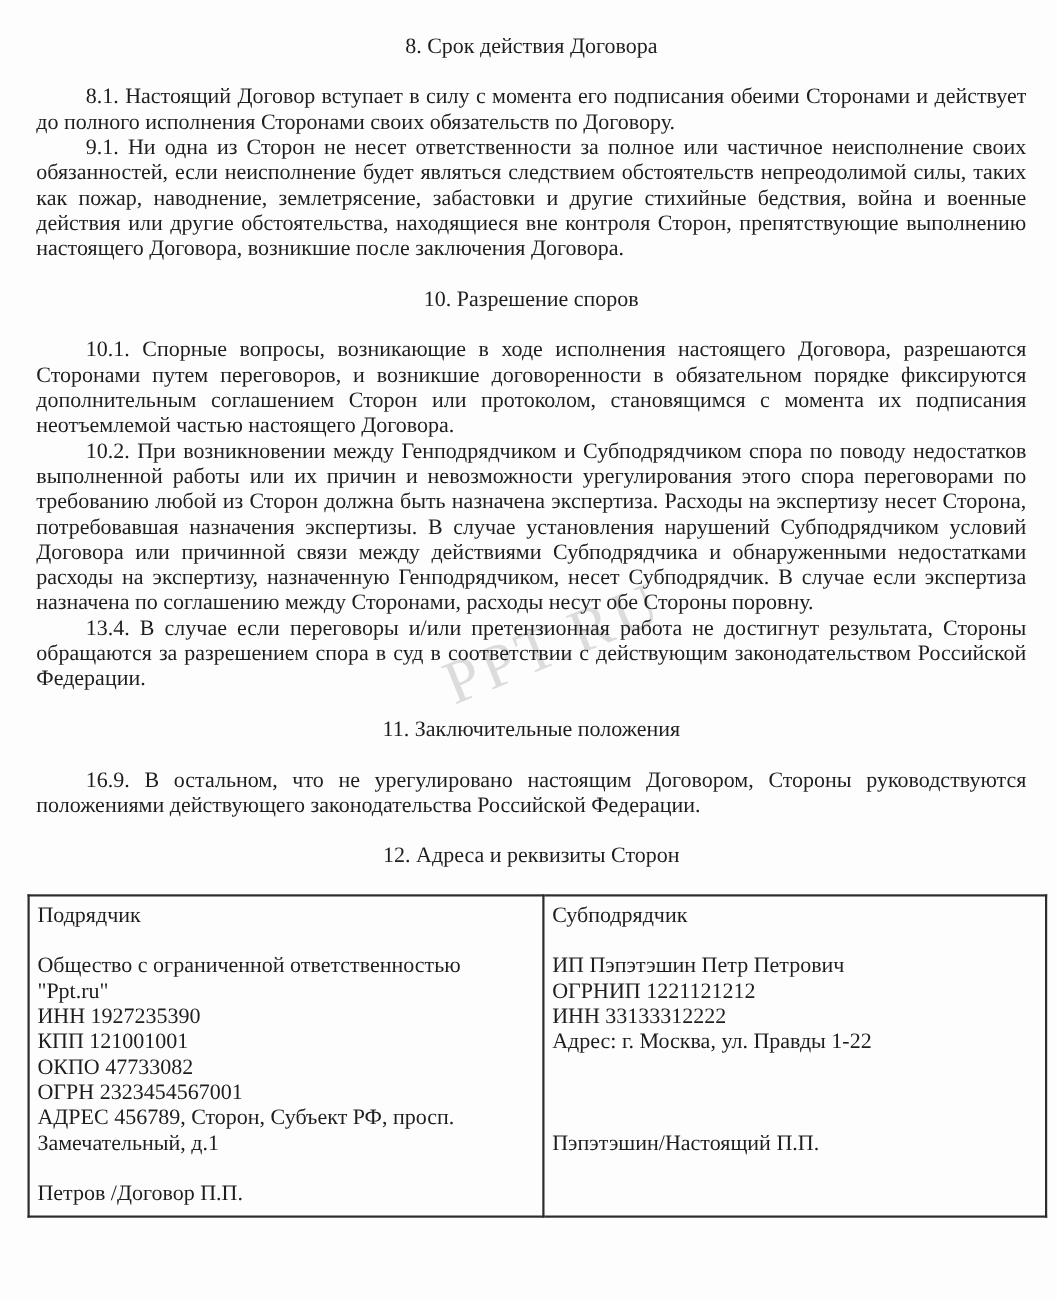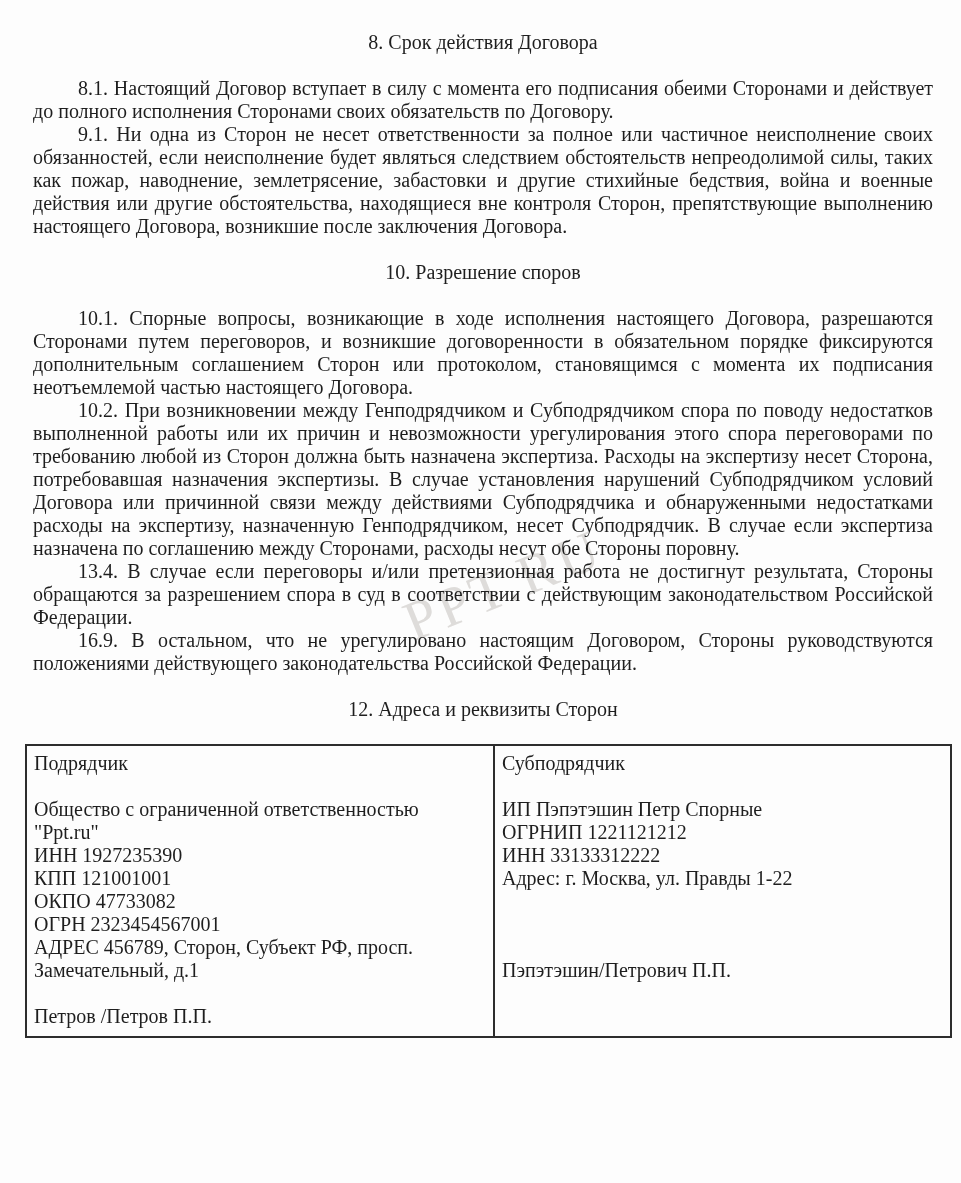--- a/index.html
+++ b/index.html
@@ -86,47 +86,48 @@
     <div class="section-heading first">8. Срок действия Договора</div>
     <p class="para">8.1. Настоящий Договор вступает в силу с момента его подписания обеими Сторонами и действует до полного исполнения Сторонами своих обязательств по Договору.</p>
 
     <p class="para">9.1. Ни одна из Сторон не несет ответственности за полное или частичное неисполнение своих обязанностей, если неисполнение будет являться следствием обстоятельств непреодолимой силы, таких как пожар, наводнение, землетрясение, забастовки и другие стихийные бедствия, война и военные действия или другие обстоятельства, находящиеся вне контроля Сторон, препятствующие выполнению настоящего Договора, возникшие после заключения Договора.</p>
 
     <div class="section-heading">10. Разрешение споров</div>
     <p class="para">10.1. Спорные вопросы, возникающие в ходе исполнения настоящего Договора, разрешаются Сторонами путем переговоров, и возникшие договоренности в обязательном порядке фиксируются дополнительным соглашением Сторон или протоколом, становящимся с момента их подписания неотъемлемой частью настоящего Договора.</p>
     <p class="para">10.2. При возникновении между Генподрядчиком и Субподрядчиком спора по поводу недостатков выполненной работы или их причин и невозможности урегулирования этого спора переговорами по требованию любой из Сторон должна быть назначена экспертиза. Расходы на экспертизу несет Сторона, потребовавшая назначения экспертизы. В случае установления нарушений Субподрядчиком условий Договора или причинной связи между действиями Субподрядчика и обнаруженными недостатками расходы на экспертизу, назначенную Генподрядчиком, несет Субподрядчик. В случае если экспертиза назначена по соглашению между Сторонами, расходы несут обе Стороны поровну.</p>
     <p class="para">13.4. В случае если переговоры и/или претензионная работа не достигнут результата, Стороны обращаются за разрешением спора в суд в соответствии с действующим законодательством Российской Федерации.</p>
 
+    <div class="section-heading">11. Заключительные положения</div>
     <p class="para">16.9. В остальном, что не урегулировано настоящим Договором, Стороны руководствуются положениями действующего законодательства Российской Федерации.</p>
 
     <div class="section-heading">12. Адреса и реквизиты Сторон</div>
 
     <table class="req-table">
       <tbody>
           <tr>
         <td class="cell-left">
           <div class="cell-line">Подрядчик</div>
           <div class="spacer-1"></div>
           <div class="cell-line">Общество с ограниченной ответственностью "Ppt.ru"</div>
           <div class="cell-line">ИНН 1927235390</div>
           <div class="cell-line">КПП 121001001</div>
           <div class="cell-line">ОКПО 47733082</div>
           <div class="cell-line">ОГРН 2323454567001</div>
           <div class="cell-line">АДРЕС 456789, Сторон, Субъект РФ, просп. Замечательный, д.1</div>
           <div class="spacer-1"></div>
-          <div class="cell-line">Петров /Петров П.П.</div>
+          <div class="cell-line">Петров /Договор П.П.</div>
         </td>
         <td class="cell-right">
           <div class="cell-line">Субподрядчик</div>
           <div class="spacer-1"></div>
-          <div class="cell-line">ИП Пэпэтэшин Петр Спорные</div>
+          <div class="cell-line">ИП Пэпэтэшин Петр Петрович</div>
           <div class="cell-line">ОГРНИП 1221121212</div>
           <div class="cell-line">ИНН 33133312222</div>
           <div class="cell-line">Адрес: г. Москва, ул. Правды 1-22</div>
           <div class="spacer-3"></div>
-          <div class="cell-line">Пэпэтэшин/Петрович П.П.</div>
+          <div class="cell-line">Пэпэтэшин/Настоящий П.П.</div>
         </td>
       </tr>
     </tbody>
       </table>
 
   </div>
 </div>
 
 </body></html>

